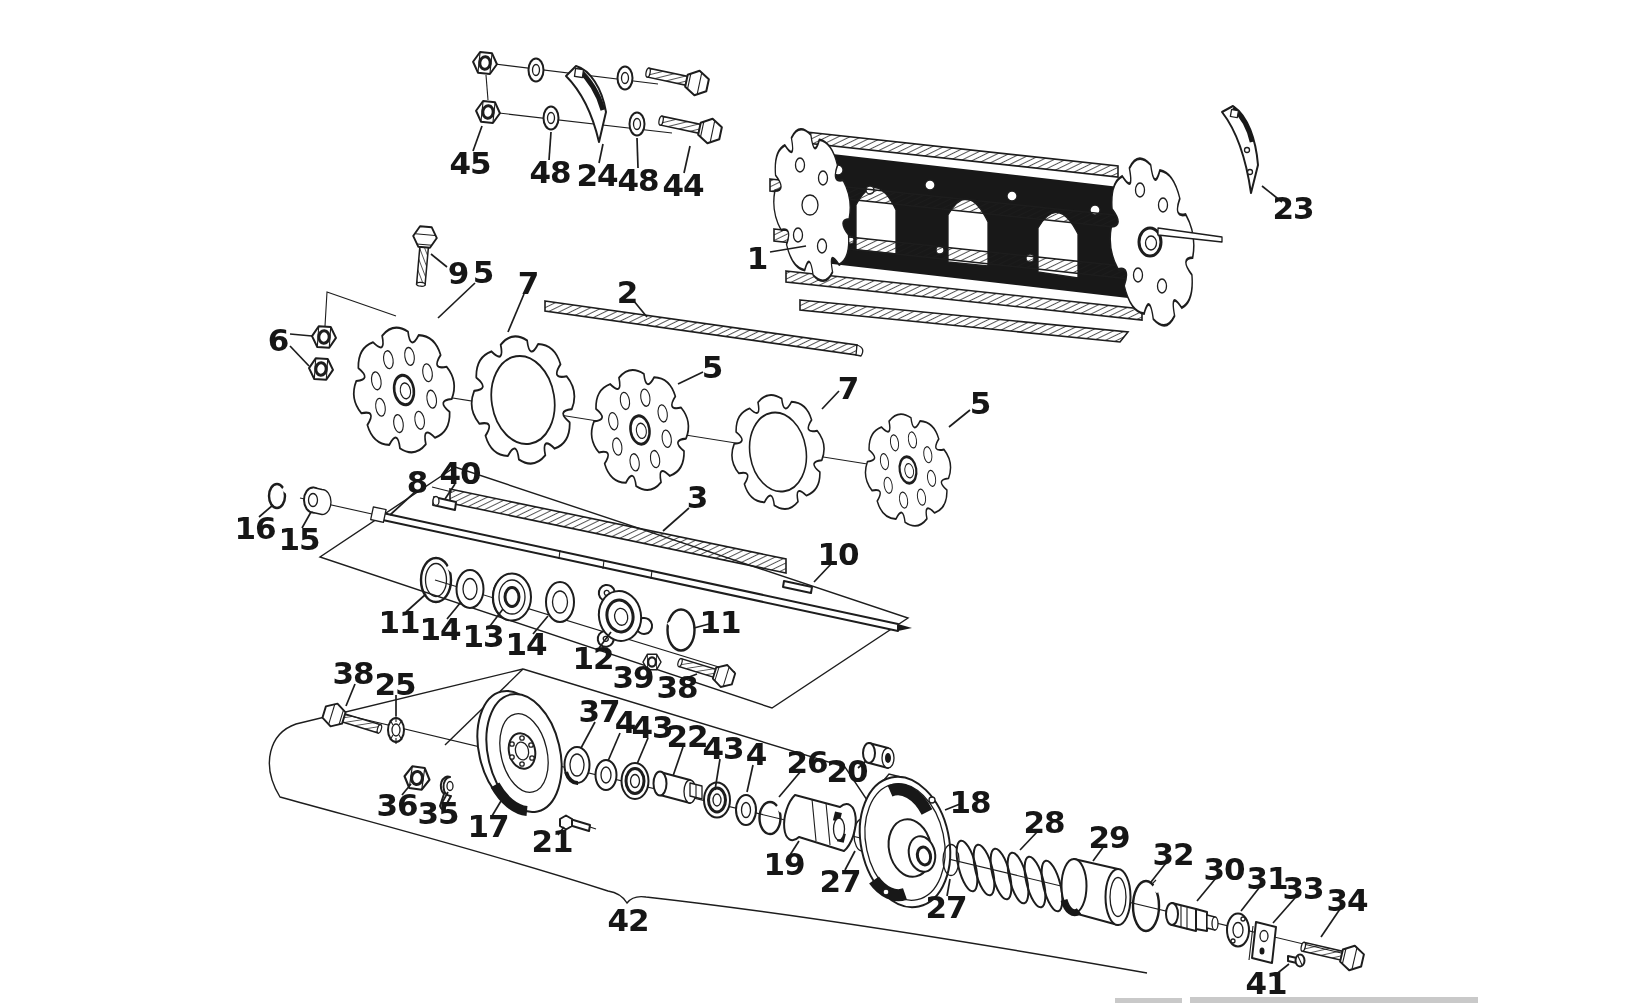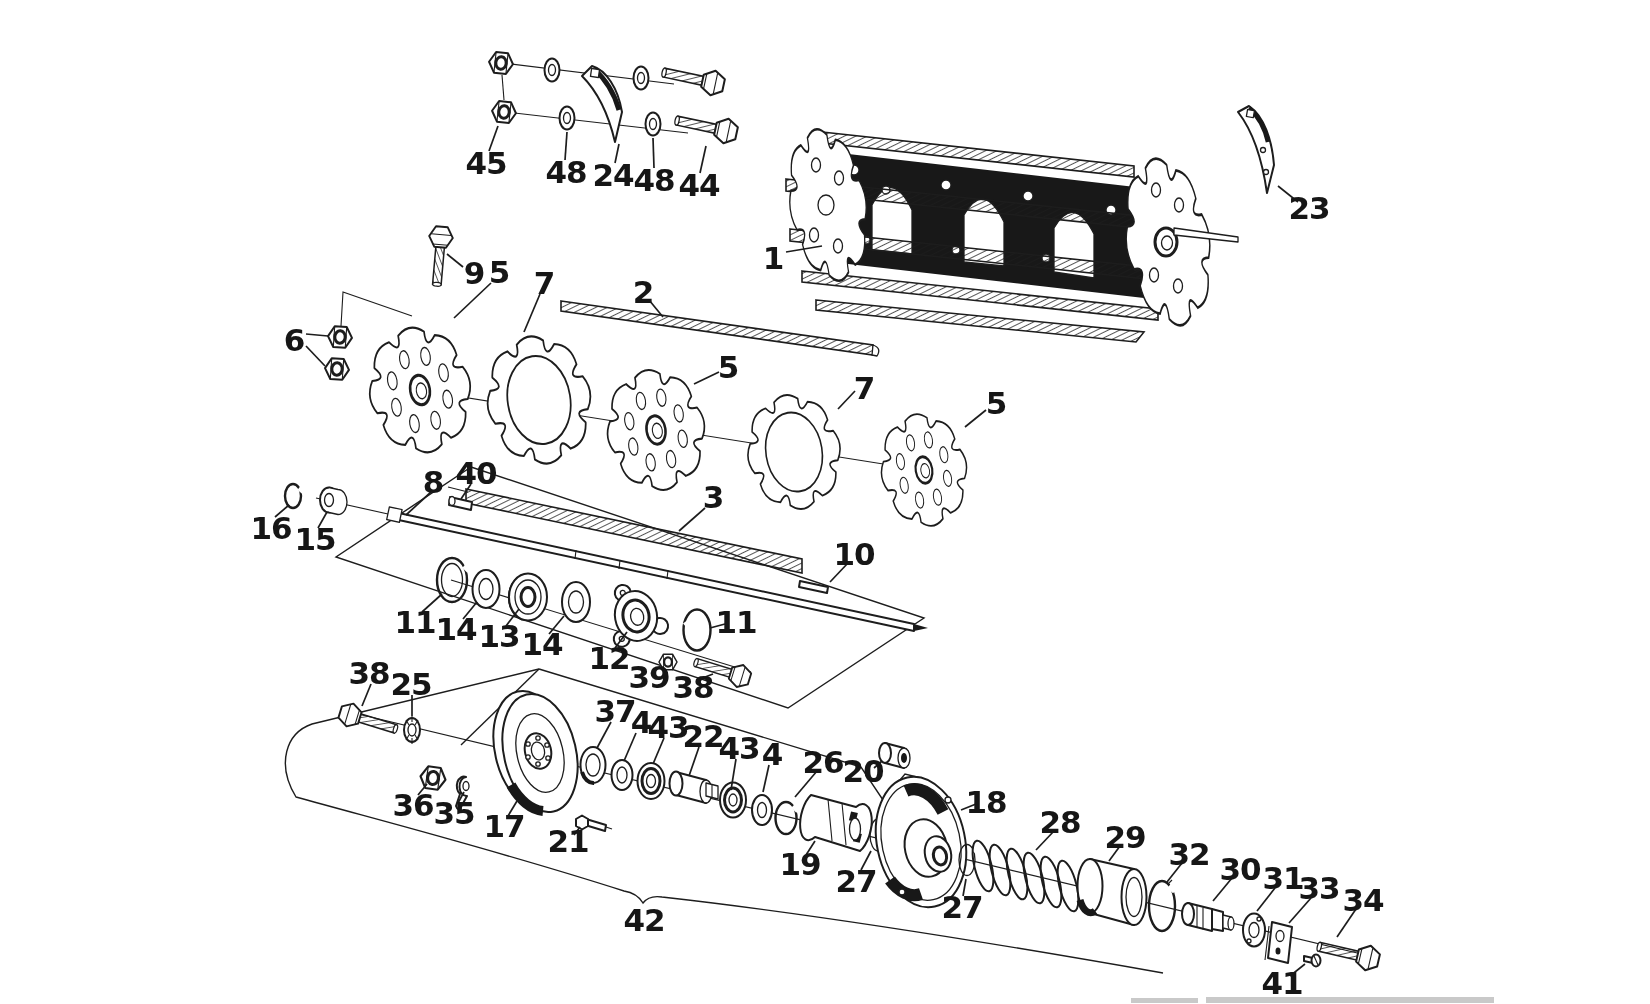--- a/index.html
+++ b/index.html
@@ -1,17 +1,17 @@
 <!DOCTYPE html>
 <html><head>
 <meta charset="utf-8">
 <style>
   html,body{margin:0;padding:0;background:#ffffff;}
   #stage{position:relative;width:1492px;height:1004px;background:#ffffff;overflow:hidden;
-         font-family:"DejaVu Sans",sans-serif;margin-left:16px;}
+         font-family:"DejaVu Sans",sans-serif;}
   svg{position:absolute;left:0;top:0;}
   .part{fill:#ffffff;stroke:#1d1d1d;stroke-width:2;stroke-linejoin:round;stroke-linecap:round;}
   .thin{stroke-width:1.3;}
   .heavy{stroke-width:3;}
   .dark{fill:#181818;stroke:none;}
   .hatched{fill:url(#hatch);stroke:#1d1d1d;stroke-width:1.6;}
   .nofill{fill:none;}
   .axis{stroke:#1d1d1d;stroke-width:1.1;fill:none;}
   .construct{stroke:#1d1d1d;stroke-width:1.4;fill:none;}
   .leader{stroke:#1d1d1d;stroke-width:1.7;}

